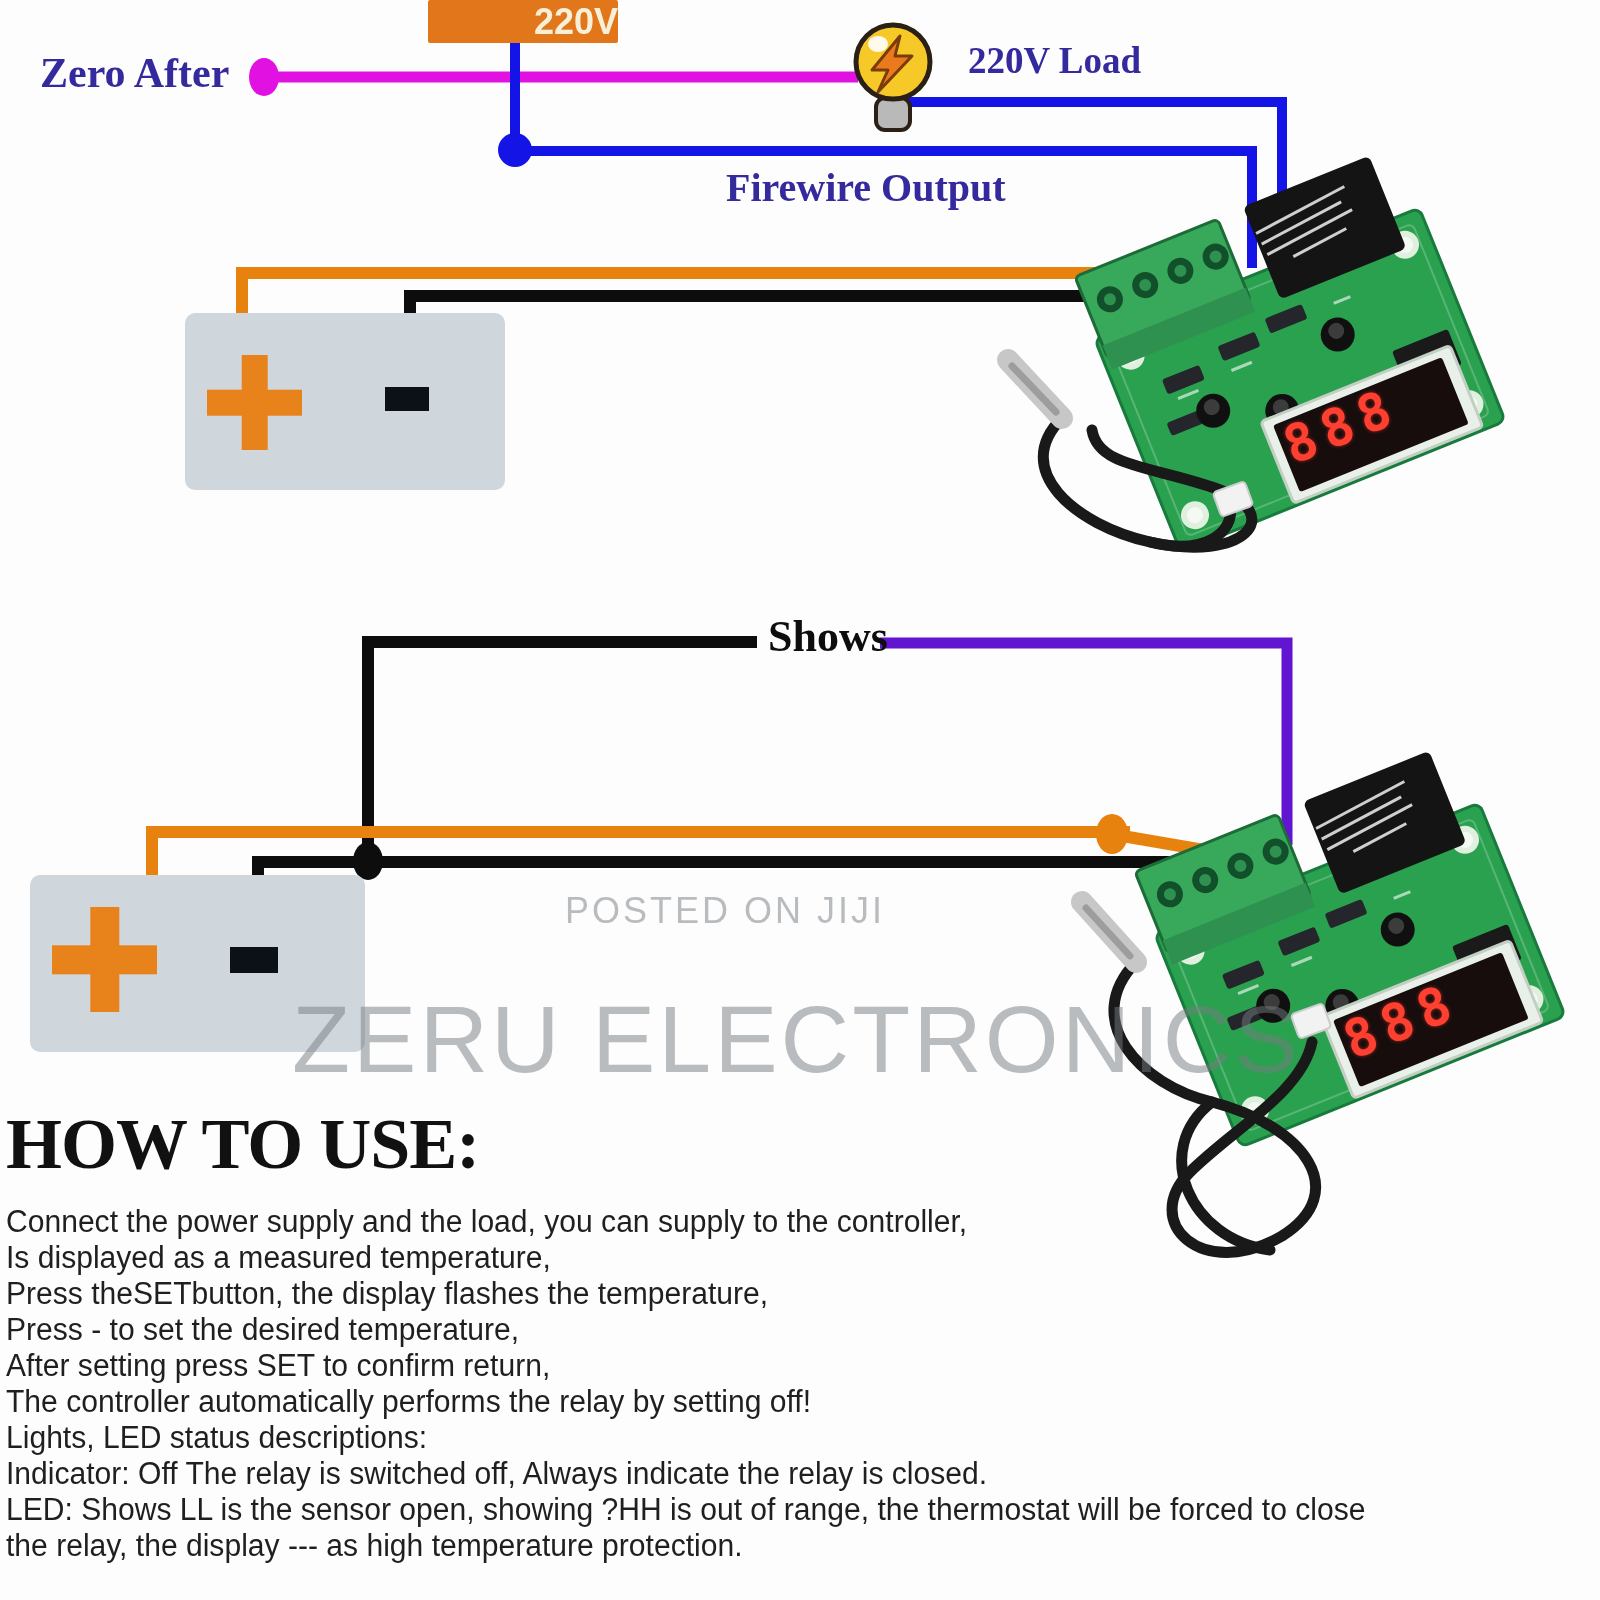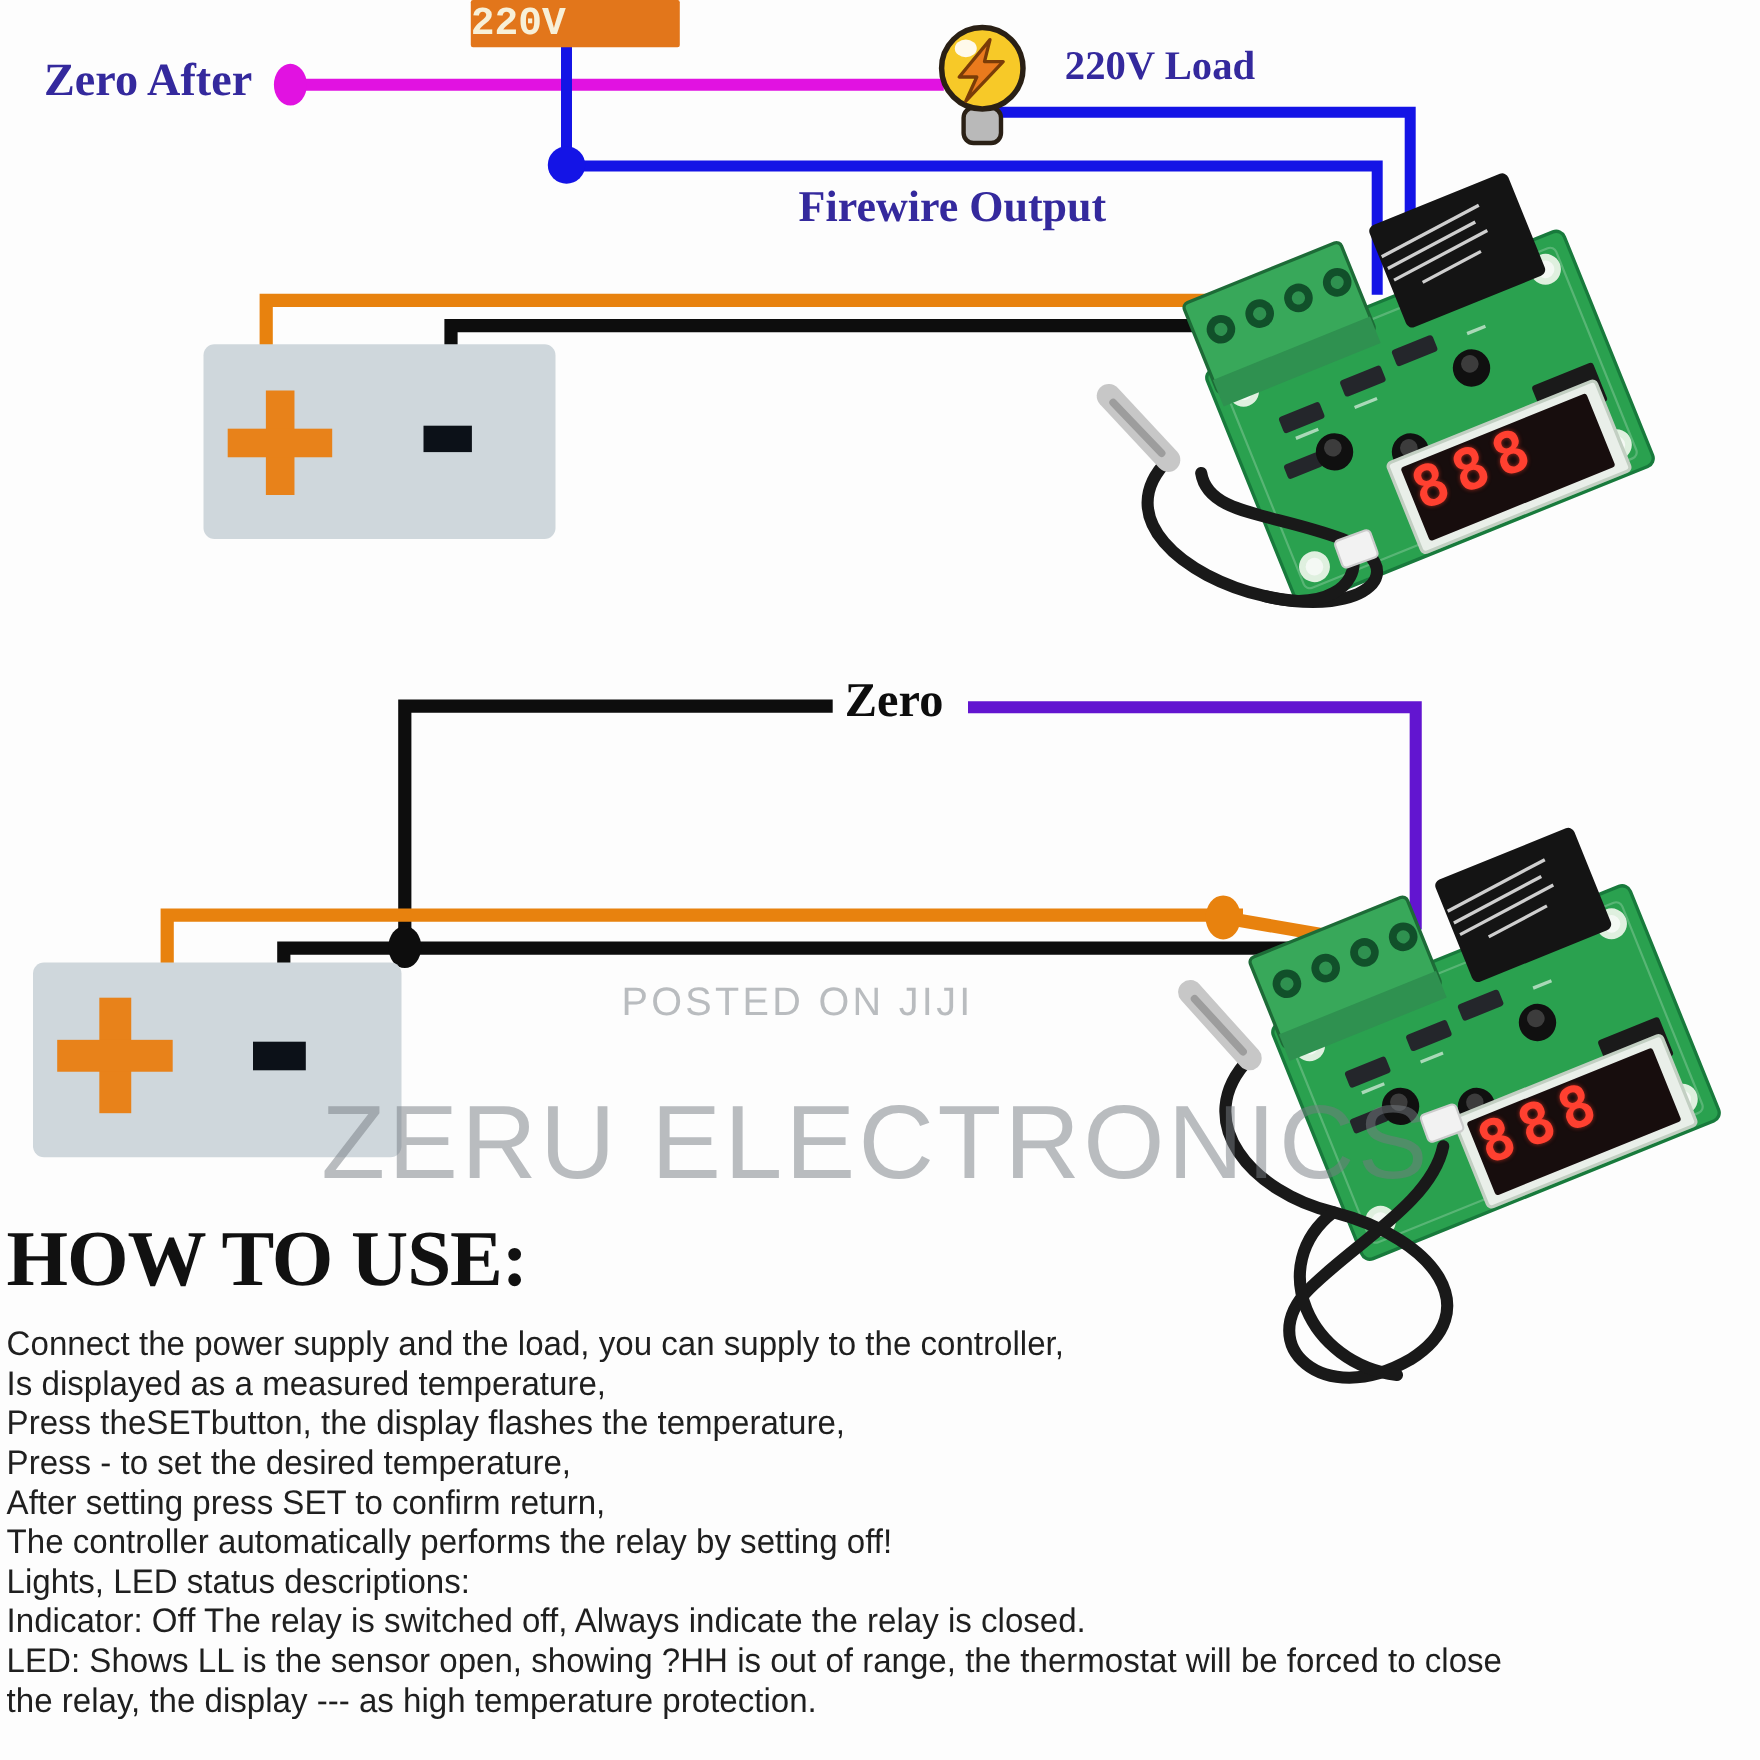--- a/index.html
+++ b/index.html
@@ -4,22 +4,22 @@
 <style>
   html,body{margin:0;padding:0;background:#ffffff;}
   #stage{position:relative;width:1600px;height:1600px;background:#fdfdfd;overflow:hidden;
          font-family:"Liberation Sans",sans-serif;}
   .abs{position:absolute;}
   svg{display:block;}
   .blue-label{font-family:"Liberation Serif",serif;font-weight:bold;color:#34299d;
               white-space:nowrap;line-height:1;}
   .black-label{font-family:"Liberation Serif",serif;font-weight:bold;color:#0d0d0d;
                white-space:nowrap;line-height:1;}
-  .v220-box{background:#e2761b;color:#f7f0d8;font-family:Liberation Mono, monospace;
-            font-weight:bold;text-align:left;border-radius:2px;}
+  .v220-box{background:#e2761b;color:#f7f0d8;font-family:Liberation Sans, sans-serif;
+            font-weight:bold;text-align:right;border-radius:2px;}
   .supply-box{background:#cfd7dc;border-radius:10px;}
   .plus-icon{position:absolute;}
   .plus-icon::before,.plus-icon::after{content:"";position:absolute;background:#e8821a;}
   .plus-icon::before{left:50%;top:0;width:28%;height:100%;transform:translateX(-50%);}
   .plus-icon::after{top:50%;left:0;height:28%;width:100%;transform:translateY(-50%);}
   .minus-icon{position:absolute;background:#0c1118;}
   .watermark{color:rgba(118,124,130,0.50);font-weight:300;white-space:nowrap;line-height:1;
              z-index:40;}
   .heading{font-family:"Liberation Serif",serif;font-weight:bold;color:#111;
            font-size:72px;letter-spacing:-1px;white-space:nowrap;line-height:1;}
@@ -160,21 +160,21 @@
   <div class="abs blue-label" style="left:968px;top:42px;font-size:37px;z-index:20">220V Load</div>
 
   <div class="abs blue-label" style="left:726px;top:168px;font-size:40px;z-index:20">Firewire Output</div>
 
 
   <div class="abs supply-box" style="left:185px;top:313px;width:320px;height:177px;z-index:15">
     <span class="plus-icon" style="left:22px;top:42px;width:95px;height:95px"></span>
     <span class="minus-icon" style="left:200px;top:74px;width:44px;height:24px"></span>
   </div>
 
-  <div class="abs black-label" style="left:768px;top:615px;font-size:44px;z-index:20">Zero</div>
+  <div class="abs black-label" style="left:768px;top:615px;font-size:44px;z-index:20">Shows</div>
 
   <div class="abs supply-box" style="left:30px;top:875px;width:335px;height:177px;z-index:15">
     <span class="plus-icon" style="left:22px;top:32px;width:105px;height:105px"></span>
     <span class="minus-icon" style="left:200px;top:72px;width:48px;height:26px"></span>
   </div>
 
   <div class="abs seg-digits" style="left:1282px;top:400px;transform:rotate(-22deg)">888</div>
   <div class="abs seg-digits" style="left:1342px;top:995px;transform:rotate(-22deg)">888</div>
 
   <div class="abs watermark" style="left:565px;top:893px;font-size:36px;letter-spacing:3px">POSTED ON JIJI</div>

